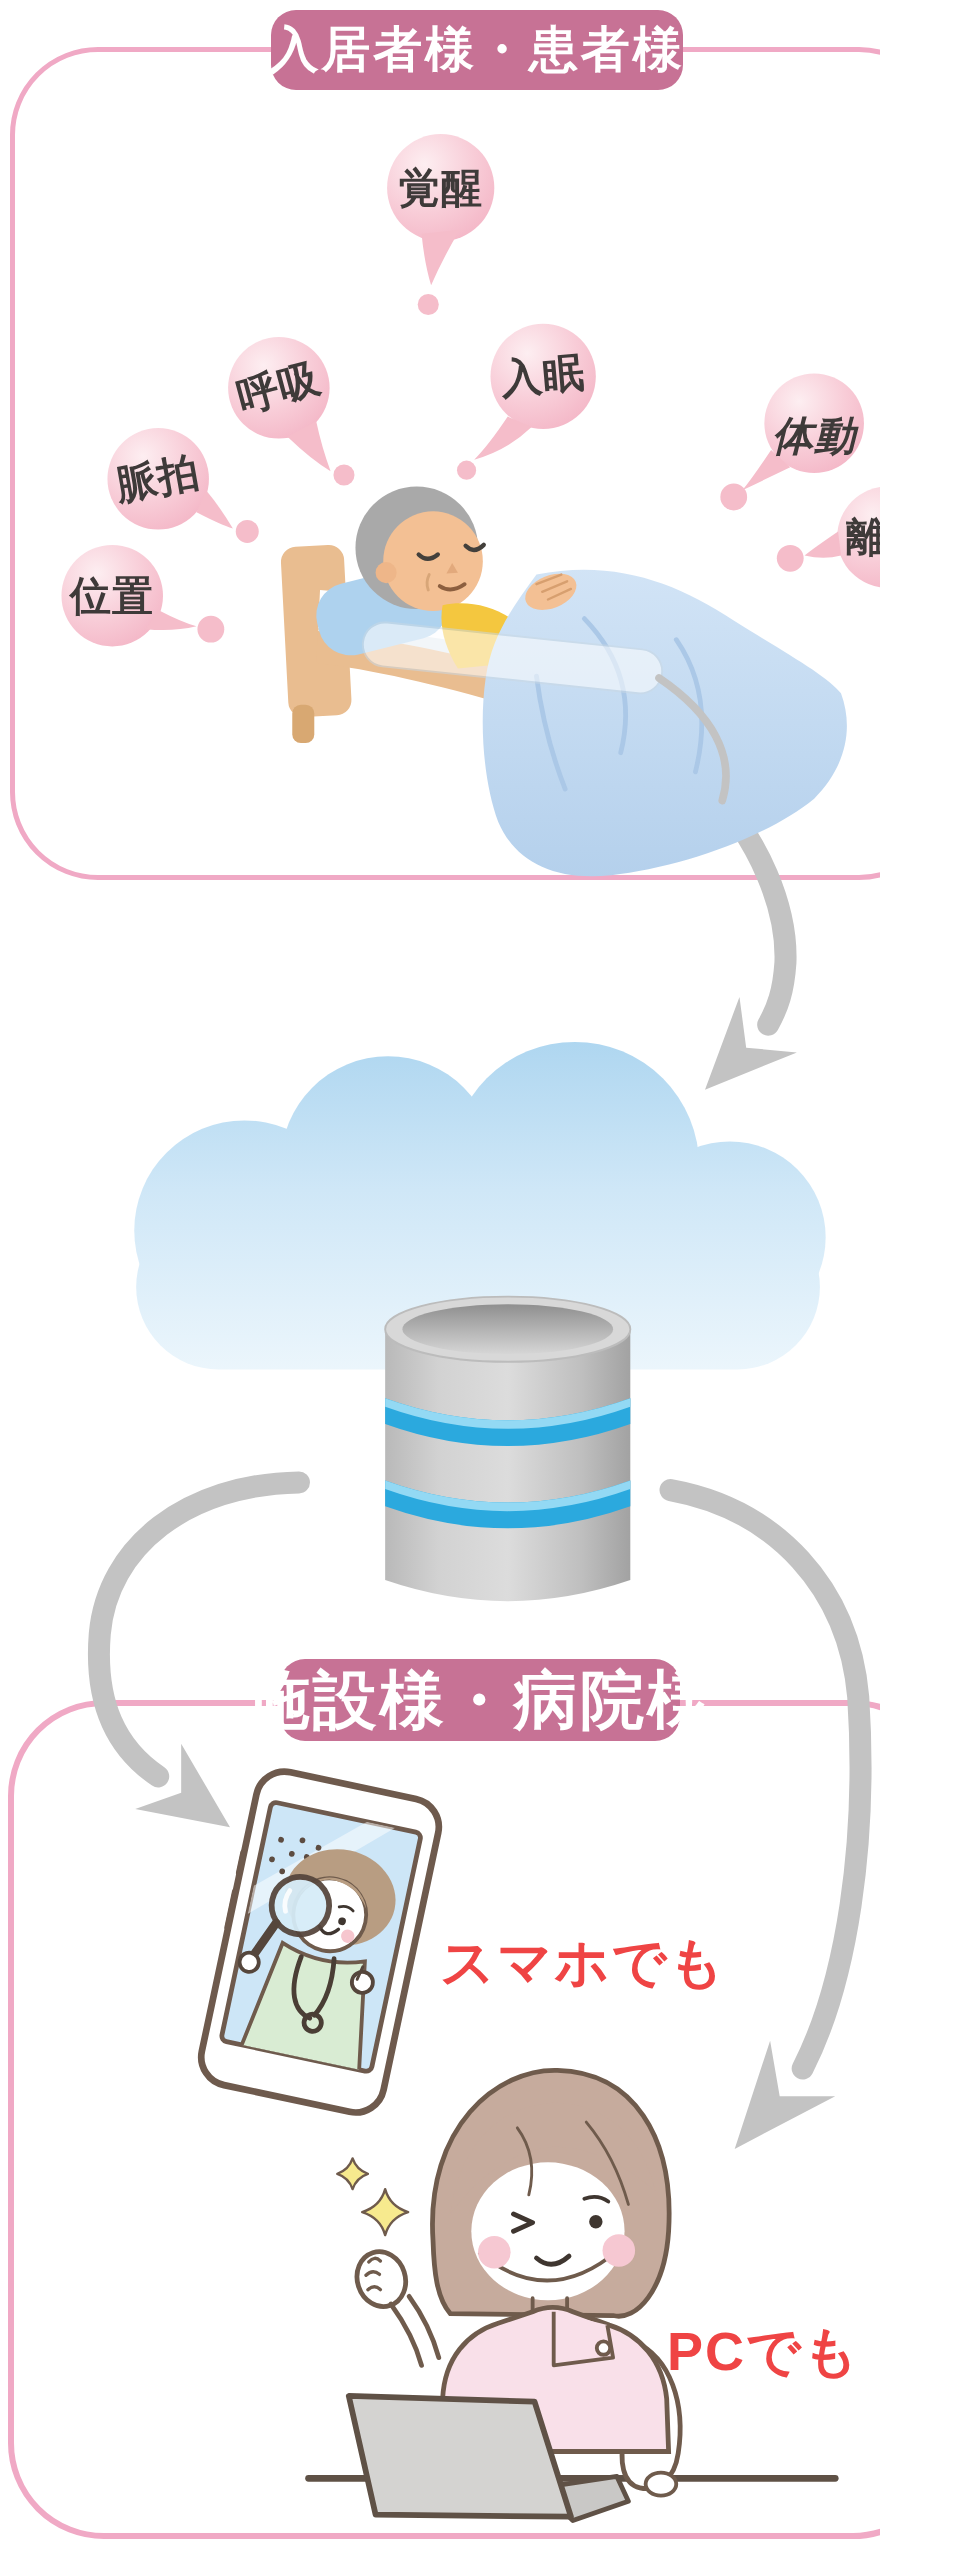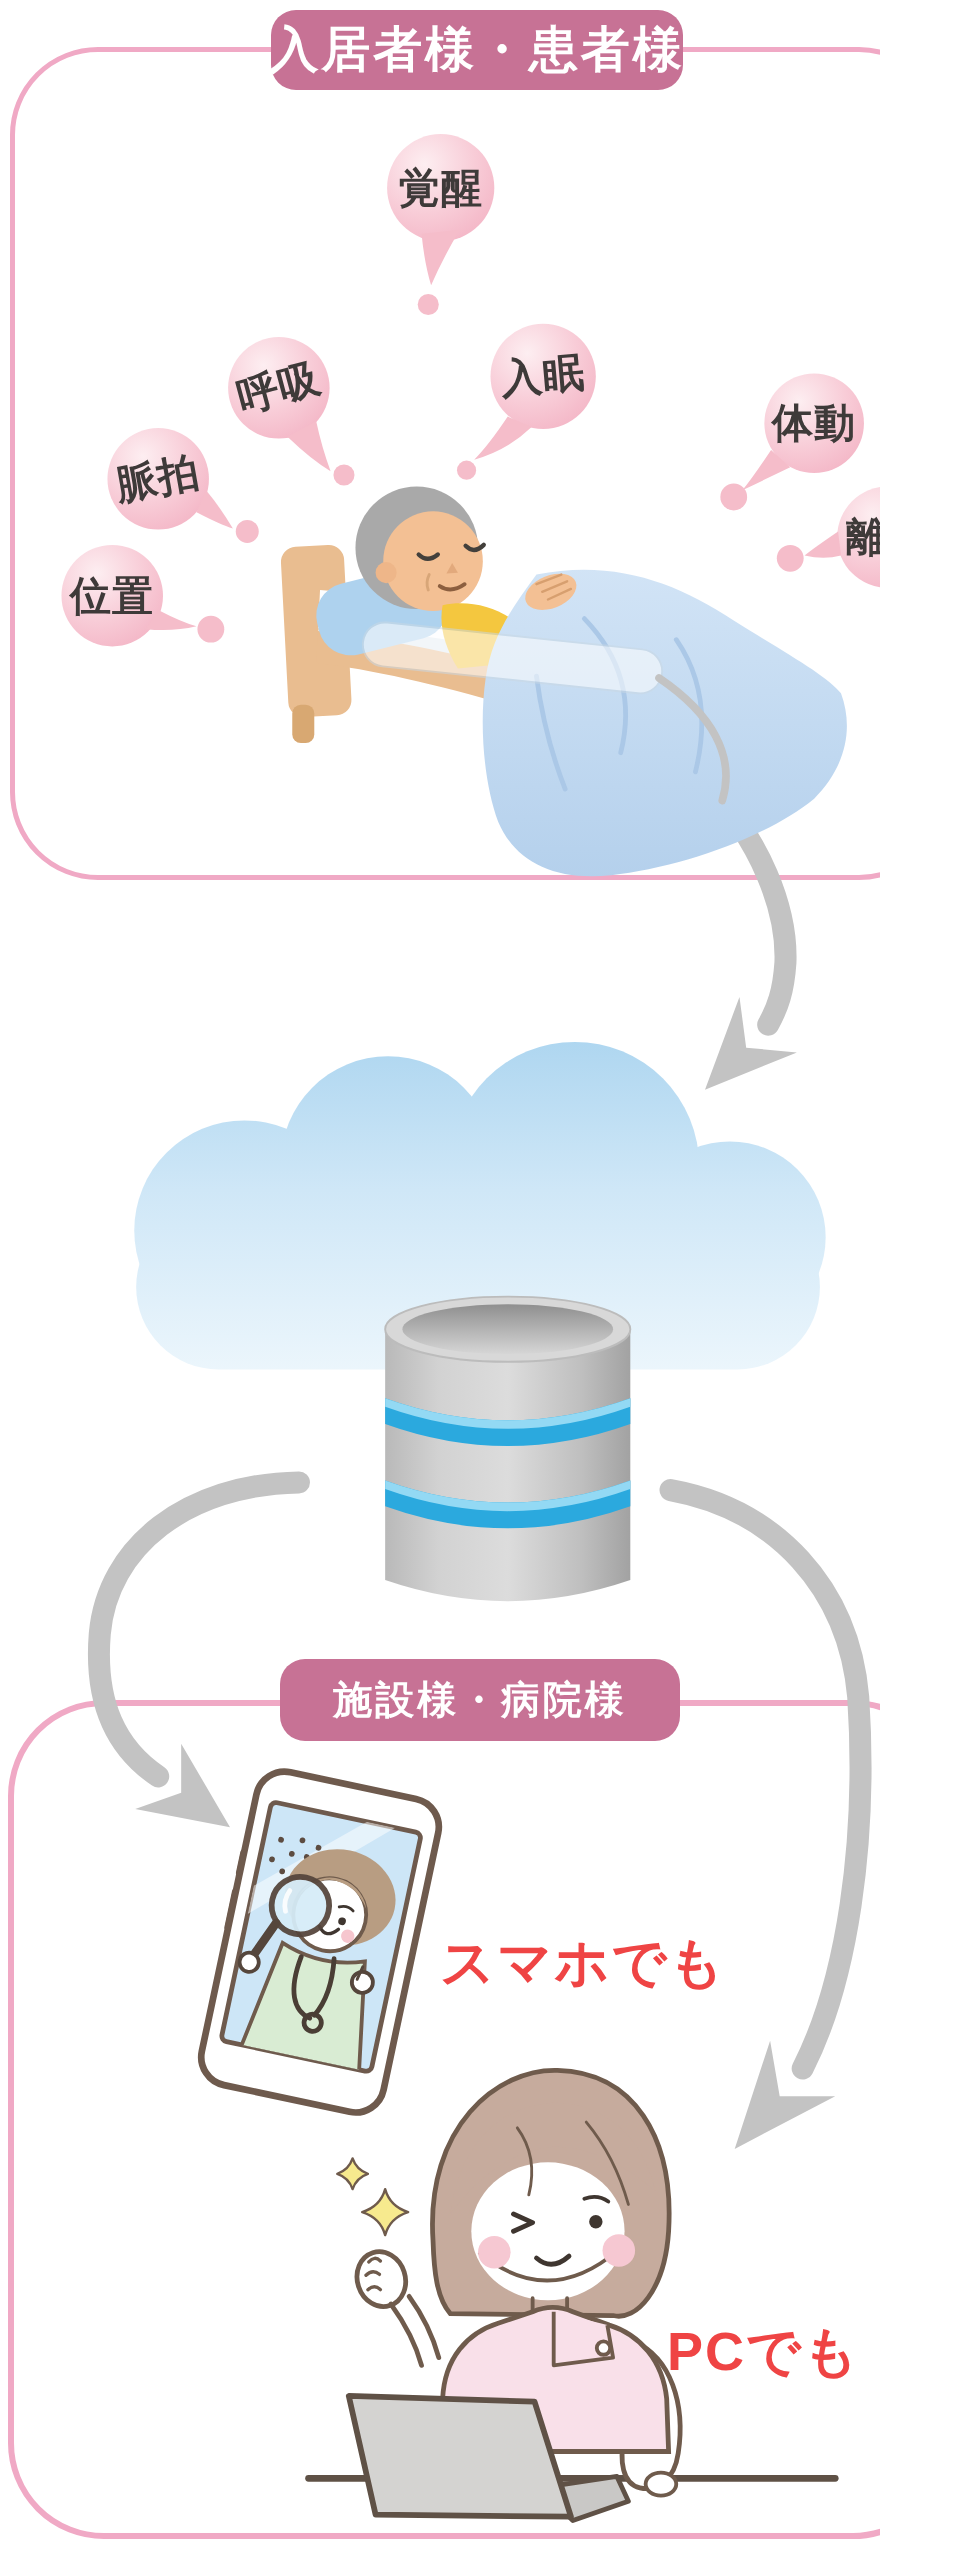--- a/index.html
+++ b/index.html
@@ -10,21 +10,21 @@
   .panel{position:absolute;border:5.7px solid #f0a9c5;border-radius:88px;}
   #panel-residents{left:9.6px;top:47px;width:927px;height:823px;}
   #panel-facility{left:7.7px;top:1700px;width:929px;height:827px;border-width:6.7px;border-radius:96px;}
   .tag{
     position:absolute;display:flex;align-items:center;justify-content:center;
     background:#c77295;color:#ffffff;font-weight:bold;border-radius:25px;
     letter-spacing:2.9px;white-space:nowrap;
   }
   #tag-residents{left:271px;top:9.6px;width:412px;height:80px;font-size:49px;}
   #tag-cloud{left:278px;top:936px;width:402px;height:80px;font-size:50px;}
-  #tag-facility{left:280px;top:1659px;width:400px;height:82px;font-size:39px;}
+  #tag-facility{left:280px;top:1659px;width:400px;height:82px;font-size:64px;}
   .bubble-label{
     position:absolute;font-weight:bold;font-size:41px;color:#3e3a39;
     white-space:nowrap;letter-spacing:1px;
     transform:translate(-50%,-50%) rotate(var(--rot,0deg));
   }
   .cloud-title{
     position:absolute;left:0;width:958px;text-align:center;font-weight:bold;
     color:#231815;font-size:59px;letter-spacing:1.9px;line-height:1;
   }
   #cloud-line1{top:1152px;}
@@ -253,21 +253,21 @@
     </g>
   </svg>
 
   <div class="tag" id="tag-residents">入居者様・患者様</div>
   <div class="tag" id="tag-facility">施設様・病院様</div>
 
   <div class="bubble-label" style="left:441px;top:188px;">覚醒</div>
   <div class="bubble-label" style="left:279px;top:388px;--rot:-15deg;">呼吸</div>
   <div class="bubble-label" style="left:543px;top:376px;--rot:-5deg;">入眠</div>
   <div class="bubble-label" style="left:158px;top:479px;--rot:-10deg;">脈拍</div>
-  <div class="bubble-label" style="left:814px;top:423px;">体動</div>
+  <div class="bubble-label" style="left:814px;top:436px;font-style:italic;">体動</div>
   <div class="bubble-label" style="left:888px;top:537px;">離床</div>
   <div class="bubble-label" style="left:112px;top:596px;">位置</div>
 
 
   <div class="caption" id="caption-smartphone">スマホでも</div>
   <div class="caption" id="caption-pc">PCでも</div>
 
 </div>
 
 

